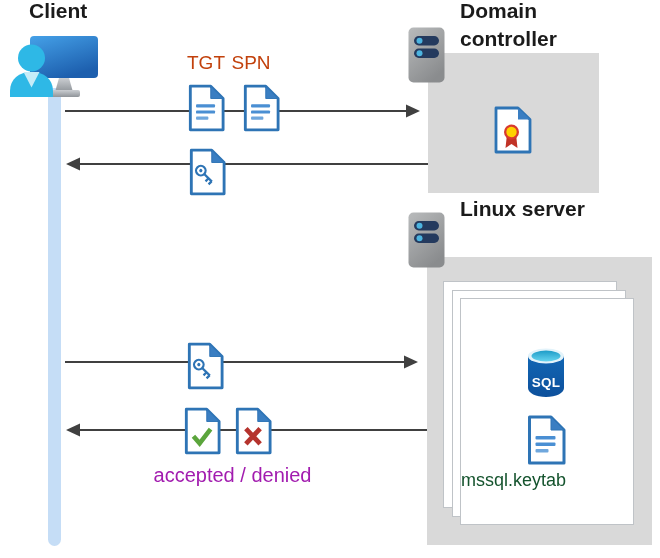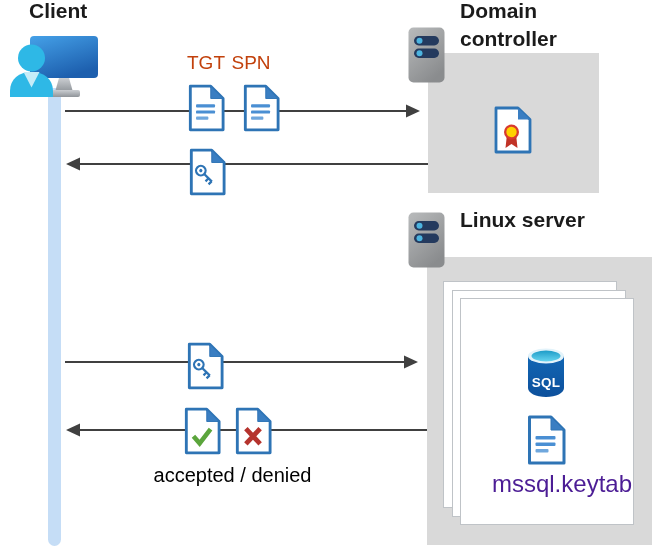--- a/index.html
+++ b/index.html
@@ -4,22 +4,22 @@
 <style>
   html,body{margin:0;padding:0;background:#ffffff;}
   #canvas{
     position:relative;width:660px;height:558px;background:#ffffff;overflow:hidden;
     font-family:"Liberation Sans",sans-serif;color:#1f1f1f;
   }
   .abs{position:absolute;}
   .z0{z-index:0;} .z1{z-index:1;} .z2{z-index:2;}
   .section-label{font-size:21px;font-weight:700;color:#1b1b1b;line-height:28px;white-space:pre-line;}
   .small-label{font-size:19px;color:#c2410c;text-align:center;}
-  .result-label{font-size:20px;color:#000000;text-align:center;}
-  .file-label{font-size:24px;color:#4c1d95;text-align:right;}
+  .result-label{font-size:20px;color:#a21caf;text-align:center;}
+  .file-label{font-size:18px;color:#14532d;text-align:left;}
   .gray-box{background:#d9d9d9;}
   .card{background:#ffffff;border:1px solid #bfc3c7;}
   .lifeline{background:#c5ddf6;border-radius:0 0 7px 7px;}
   svg{display:block;}
   .sqltxt{font-family:"Liberation Sans",sans-serif;font-weight:700;font-size:13.5px;fill:#ffffff;letter-spacing:0.3px;}
 </style>
 </head>
 <body>
 
 <div id="canvas">
@@ -145,21 +145,21 @@
     <use href="#s-doc-text" xlink:href="#s-doc-text"></use>
   </svg>
 
   <svg class="abs z2" style="left:188px;top:148px;" width="38" height="48">
     <use href="#s-doc-key" xlink:href="#s-doc-key"></use>
   </svg>
 
   <svg class="abs z2" style="left:408px;top:212px;" width="37" height="56">
     <use href="#s-server" xlink:href="#s-server"></use>
   </svg>
-  <div class="abs section-label z2" style="left:460px;top:206px;">Linux server</div>
+  <div class="abs section-label z2" style="left:460px;top:195px;">Linux server</div>
 
   <div class="abs card z1" style="left:443px;top:281px;width:172px;height:225px;"></div>
   <div class="abs card z1" style="left:452px;top:290px;width:172px;height:225px;"></div>
   <div class="abs card z1" style="left:460px;top:298px;width:172px;height:225px;"></div>
   <svg class="abs z2" style="left:527px;top:347px;" width="38" height="52">
     <path d="M1,9 V41 C1,46 9,50 19,50 C29,50 37,46 37,41 V9 Z" fill="url(#gr-sqlbody)"></path>
     <ellipse cx="19" cy="9" rx="18" ry="7.5" fill="#e3f3fa"></ellipse>
     <ellipse cx="19" cy="9" rx="14.5" ry="5.4" fill="url(#gr-sqltop)"></ellipse>
     <text x="19" y="40" text-anchor="middle" class="sqltxt">SQL</text>
   </svg>

